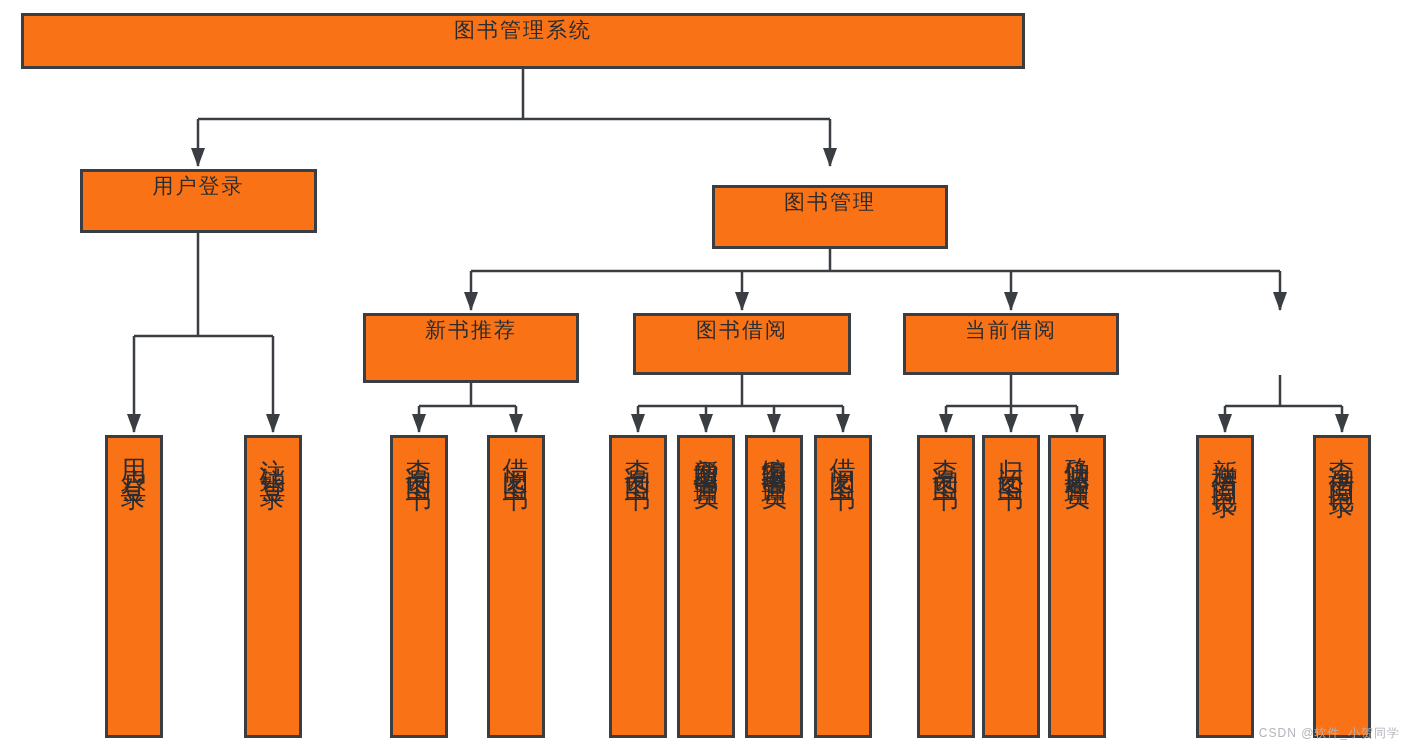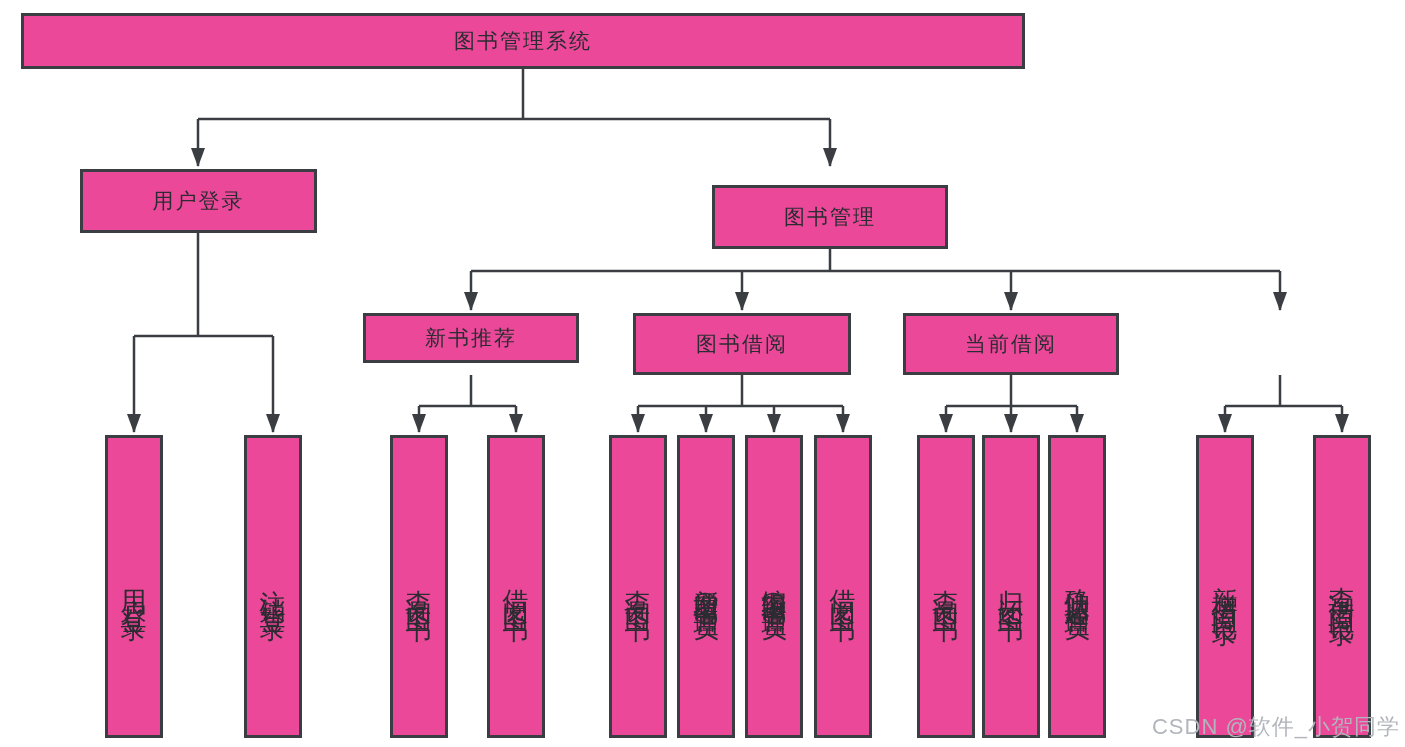--- a/index.html
+++ b/index.html
@@ -23,24 +23,23 @@
     height: 747px;
   }
   #connectors path.ln {
     fill: none;
     stroke: #3a3d42;
     stroke-width: 2.5;
   }
   .box {
     position: absolute;
     box-sizing: border-box;
-    background: #ec4899;
+    background: #f97316;
     border: 3px solid #3a3d42;
     display: flex;
-    align-items: center;
     justify-content: center;
   }
   .hlabel {
     font-size: 21px;
     letter-spacing: 2px;
     color: #2a2c31;
     white-space: nowrap;
   }
   .v {
     top: 435px;
@@ -53,42 +52,42 @@
     letter-spacing: 9px;
     color: #2a2c31;
     line-height: 1;
   }
   .len6 .vlabel { letter-spacing: 7px; }
   .len9 .vlabel { letter-spacing: 4px; font-size: 25px; }
   
   #node-root        { left: 21px;   top: 13px;  width: 1004px; height: 56px; }
   #node-user-login  { left: 80px;   top: 169px; width: 237px;  height: 64px; }
   #node-book-mgmt   { left: 712px;  top: 169px; width: 236px;  height: 64px; margin-top: 16px; }
-  #node-new-book    { left: 363px;  top: 313px; width: 216px;  height: 50px; }
+  #node-new-book    { left: 363px;  top: 313px; width: 216px;  height: 70px; }
   #node-book-borrow { left: 633px;  top: 313px; width: 218px;  height: 62px; }
   #node-cur-borrow  { left: 903px;  top: 313px; width: 216px;  height: 62px; }
   #node-borrow-rec  { left: 1173px; top: 313px; width: 214px;  height: 62px; }
   #leaf-0  { left: 105px; }
   #leaf-1  { left: 244px; }
   #leaf-2  { left: 390px; }
   #leaf-3  { left: 487px; }
   #leaf-4  { left: 609px; }
   #leaf-5  { left: 677px; }
   #leaf-6  { left: 745px; }
   #leaf-7  { left: 814px; }
   #leaf-8  { left: 917px; }
   #leaf-9  { left: 982px; }
   #leaf-10 { left: 1048px; }
   #leaf-11 { left: 1196px; }
   #leaf-12 { left: 1313px; }
   .watermark {
     position: absolute;
     right: 5px;
     bottom: 5px;
-    font-size: 22px;
+    font-size: 12px;
     letter-spacing: 1px;
     color: #b2b5bb;
     z-index: 5;
     white-space: nowrap;
   }
 </style>
 </head>
 <body>
 
 <div id="canvas">

